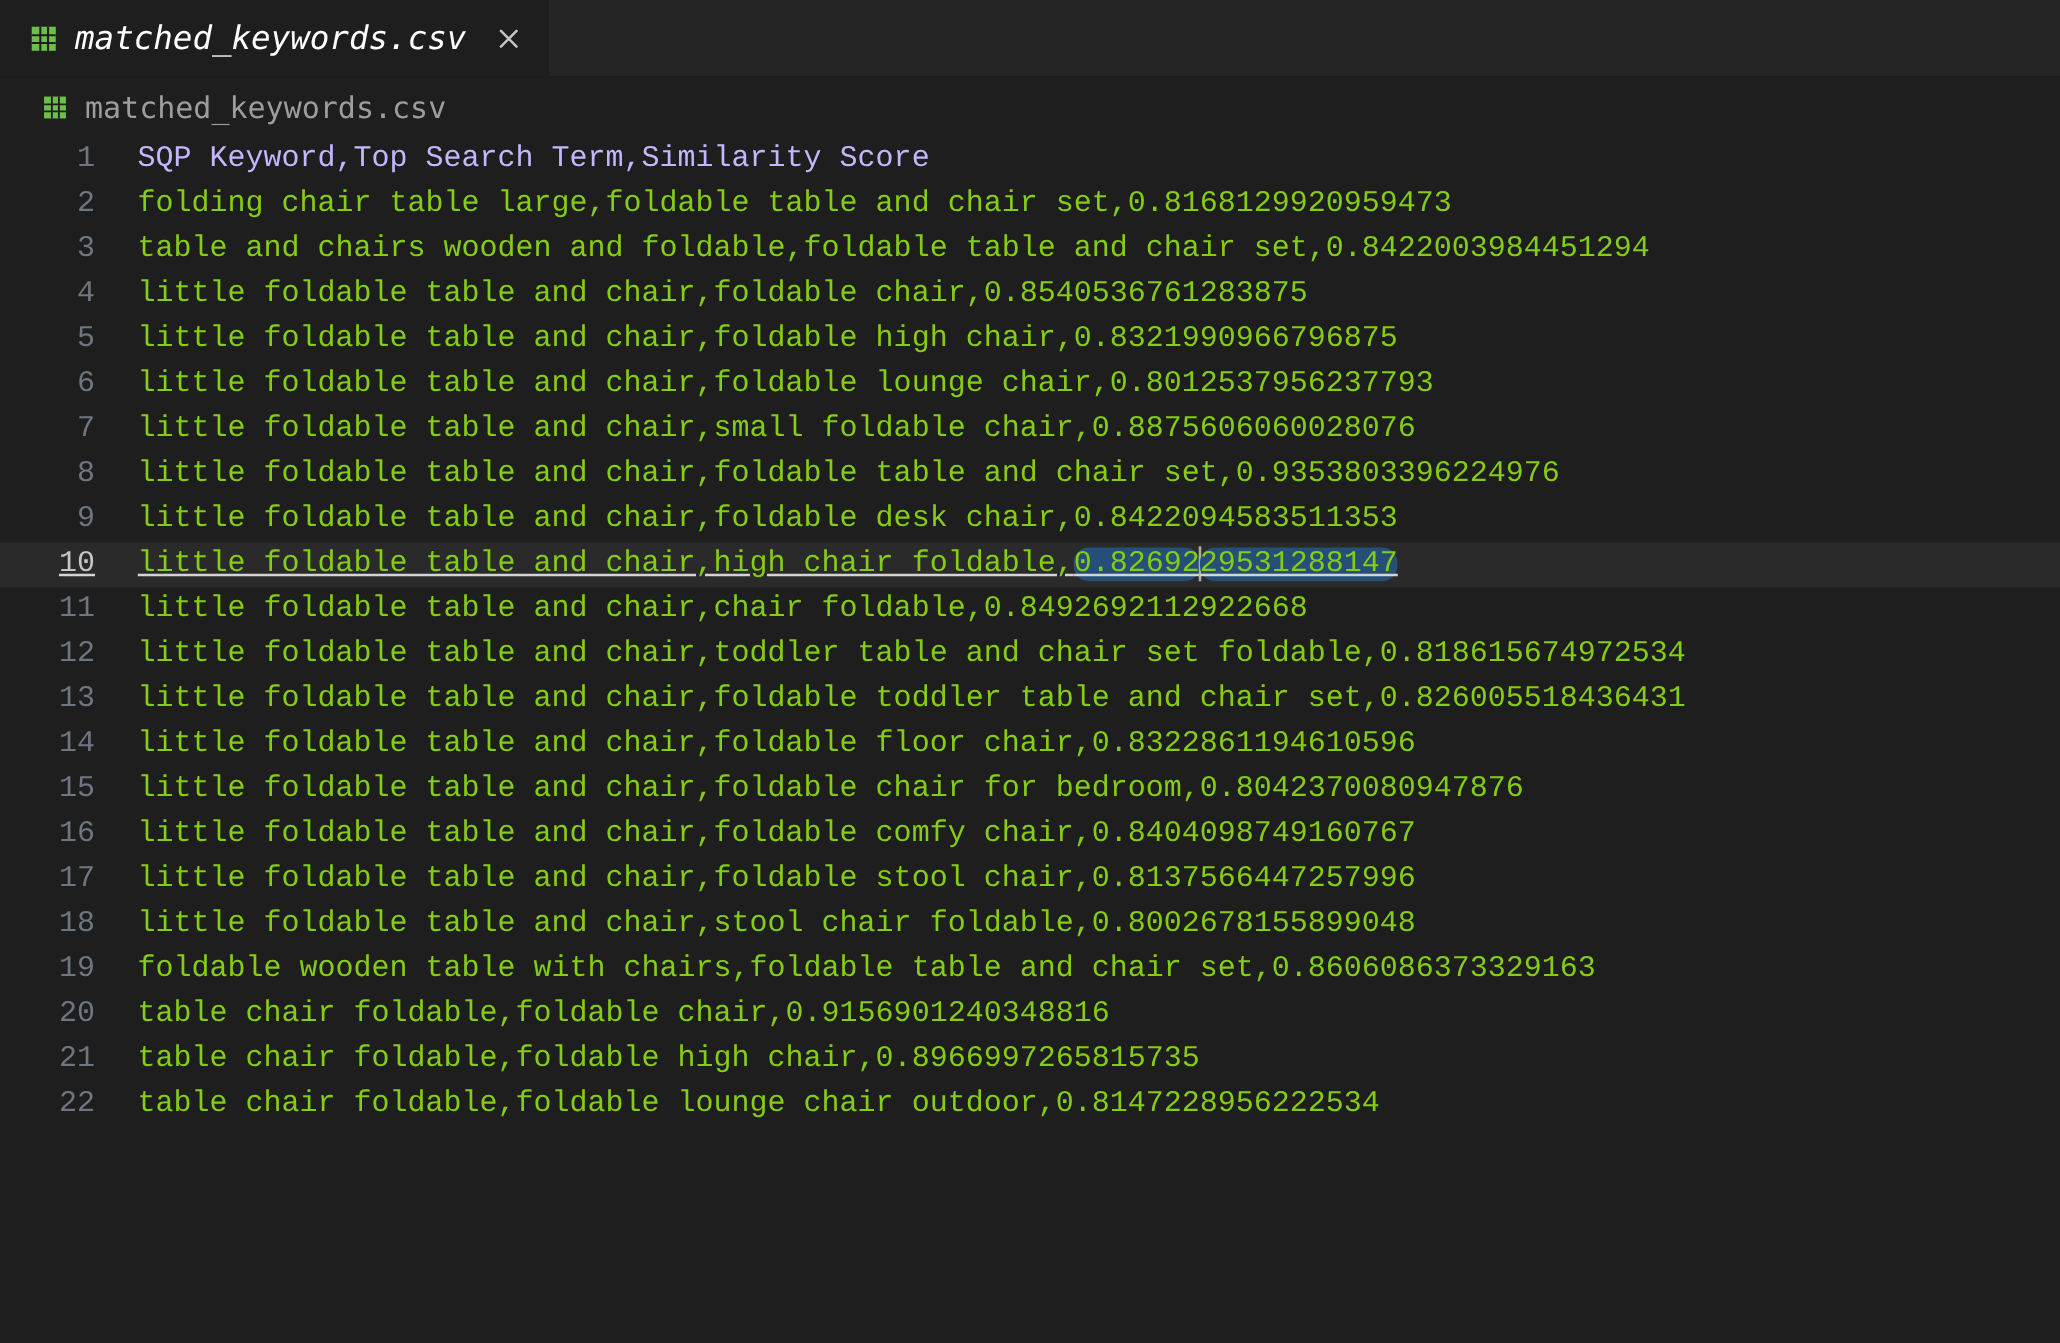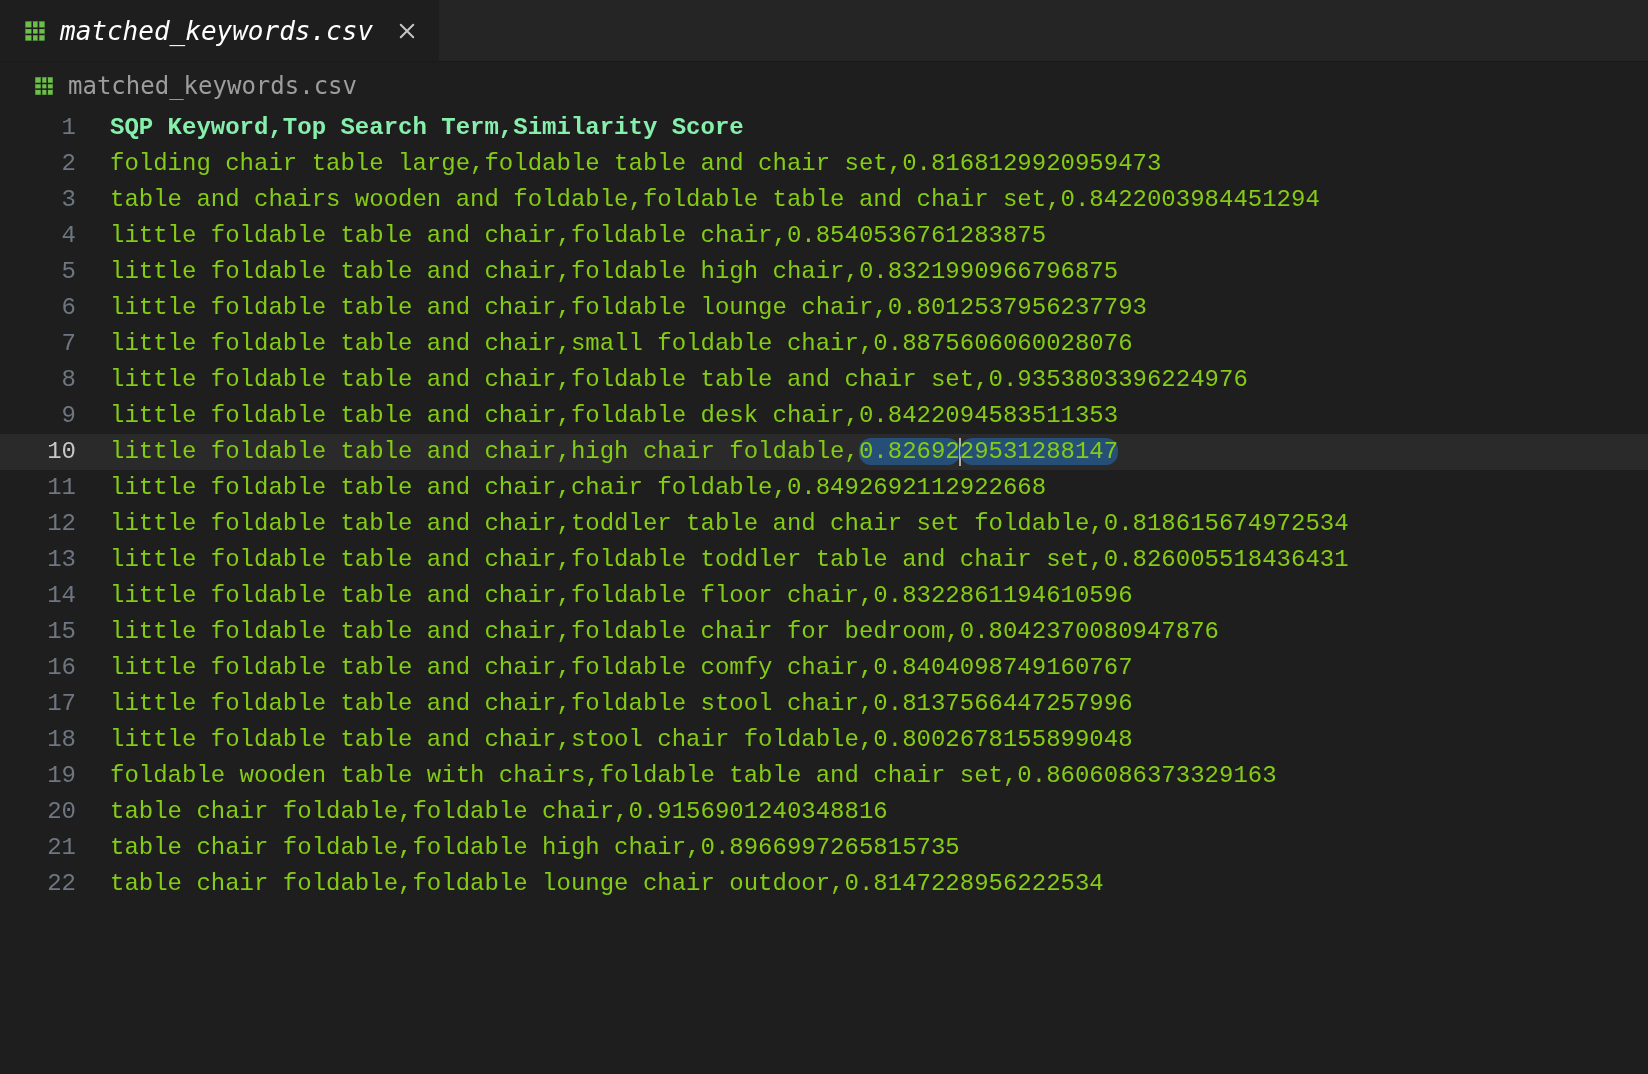--- a/index.html
+++ b/index.html
@@ -66,38 +66,39 @@
     font-family: 'Menlo','Consolas','Courier New', monospace;
     white-space: pre;
   }
   .line {
     display: flex;
     height: 36px;
     align-items: center;
   }
   .line.current {
     background: #2a2a2a;
+    text-decoration: underline;
   }
   .gutter {
     width: 110px;
     text-align: right;
     padding-right: 34px;
     color: #6e7681;
     user-select: none;
     flex-shrink: 0;
   }
   .line.current .gutter { color: #c6c6c6; }
   .code {
     color: #84cc16;
     flex: 1;
     overflow: hidden;
   }
   .line.header .code {
-    color: #86efac;
-    font-weight: 700;
+    color: #c4b5fd;
+    font-weight: 400;
   }
   .sel {
     background: #264f78;
     border-radius: 12px;
   }
   .cursor {
     display: inline-block;
     width: 2px;
     height: 28px;
     background: #aeafad;

